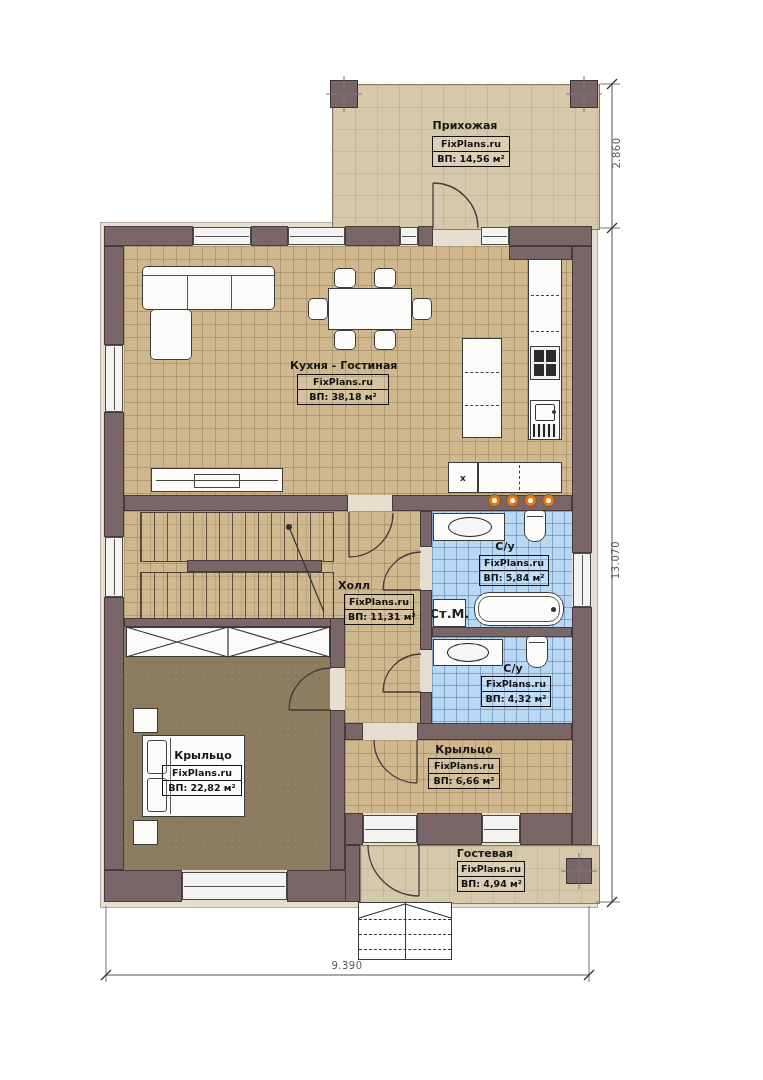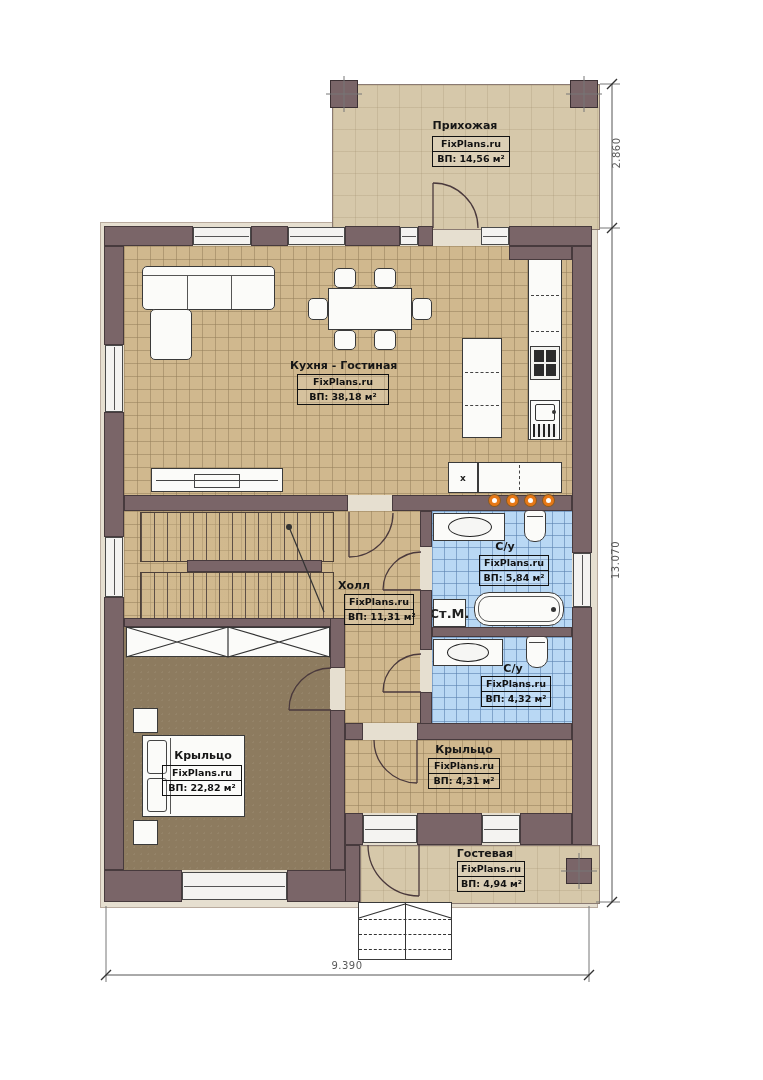--- a/index.html
+++ b/index.html
@@ -283,21 +283,21 @@
 
   <div class="room-title" style="left:168px;top:749px;width:70px;">Крыльцо</div>
   <div class="room-box" style="left:162px;top:765px;width:80px;">
     <div class="row">FixPlans.ru</div>
     <div class="row">ВП: 22,82 м²</div>
   </div>
 
   <div class="room-title" style="left:424px;top:743px;width:80px;">Крыльцо</div>
   <div class="room-box" style="left:428px;top:758px;width:72px;">
     <div class="row">FixPlans.ru</div>
-    <div class="row">ВП: 4,31 м²</div>
+    <div class="row">ВП: 6,66 м²</div>
   </div>
 
   <div class="room-title" style="left:445px;top:847px;width:80px;">Гостевая</div>
   <div class="room-box" style="left:457px;top:861px;width:68px;">
     <div class="row">FixPlans.ru</div>
     <div class="row">ВП: 4,94 м²</div>
   </div>
 
   <div class="dim rot" style="left:598px;top:146px;width:40px;height:14px;">2.860</div>
   <div class="dim rot" style="left:592px;top:553px;width:50px;height:14px;">13.070</div>

